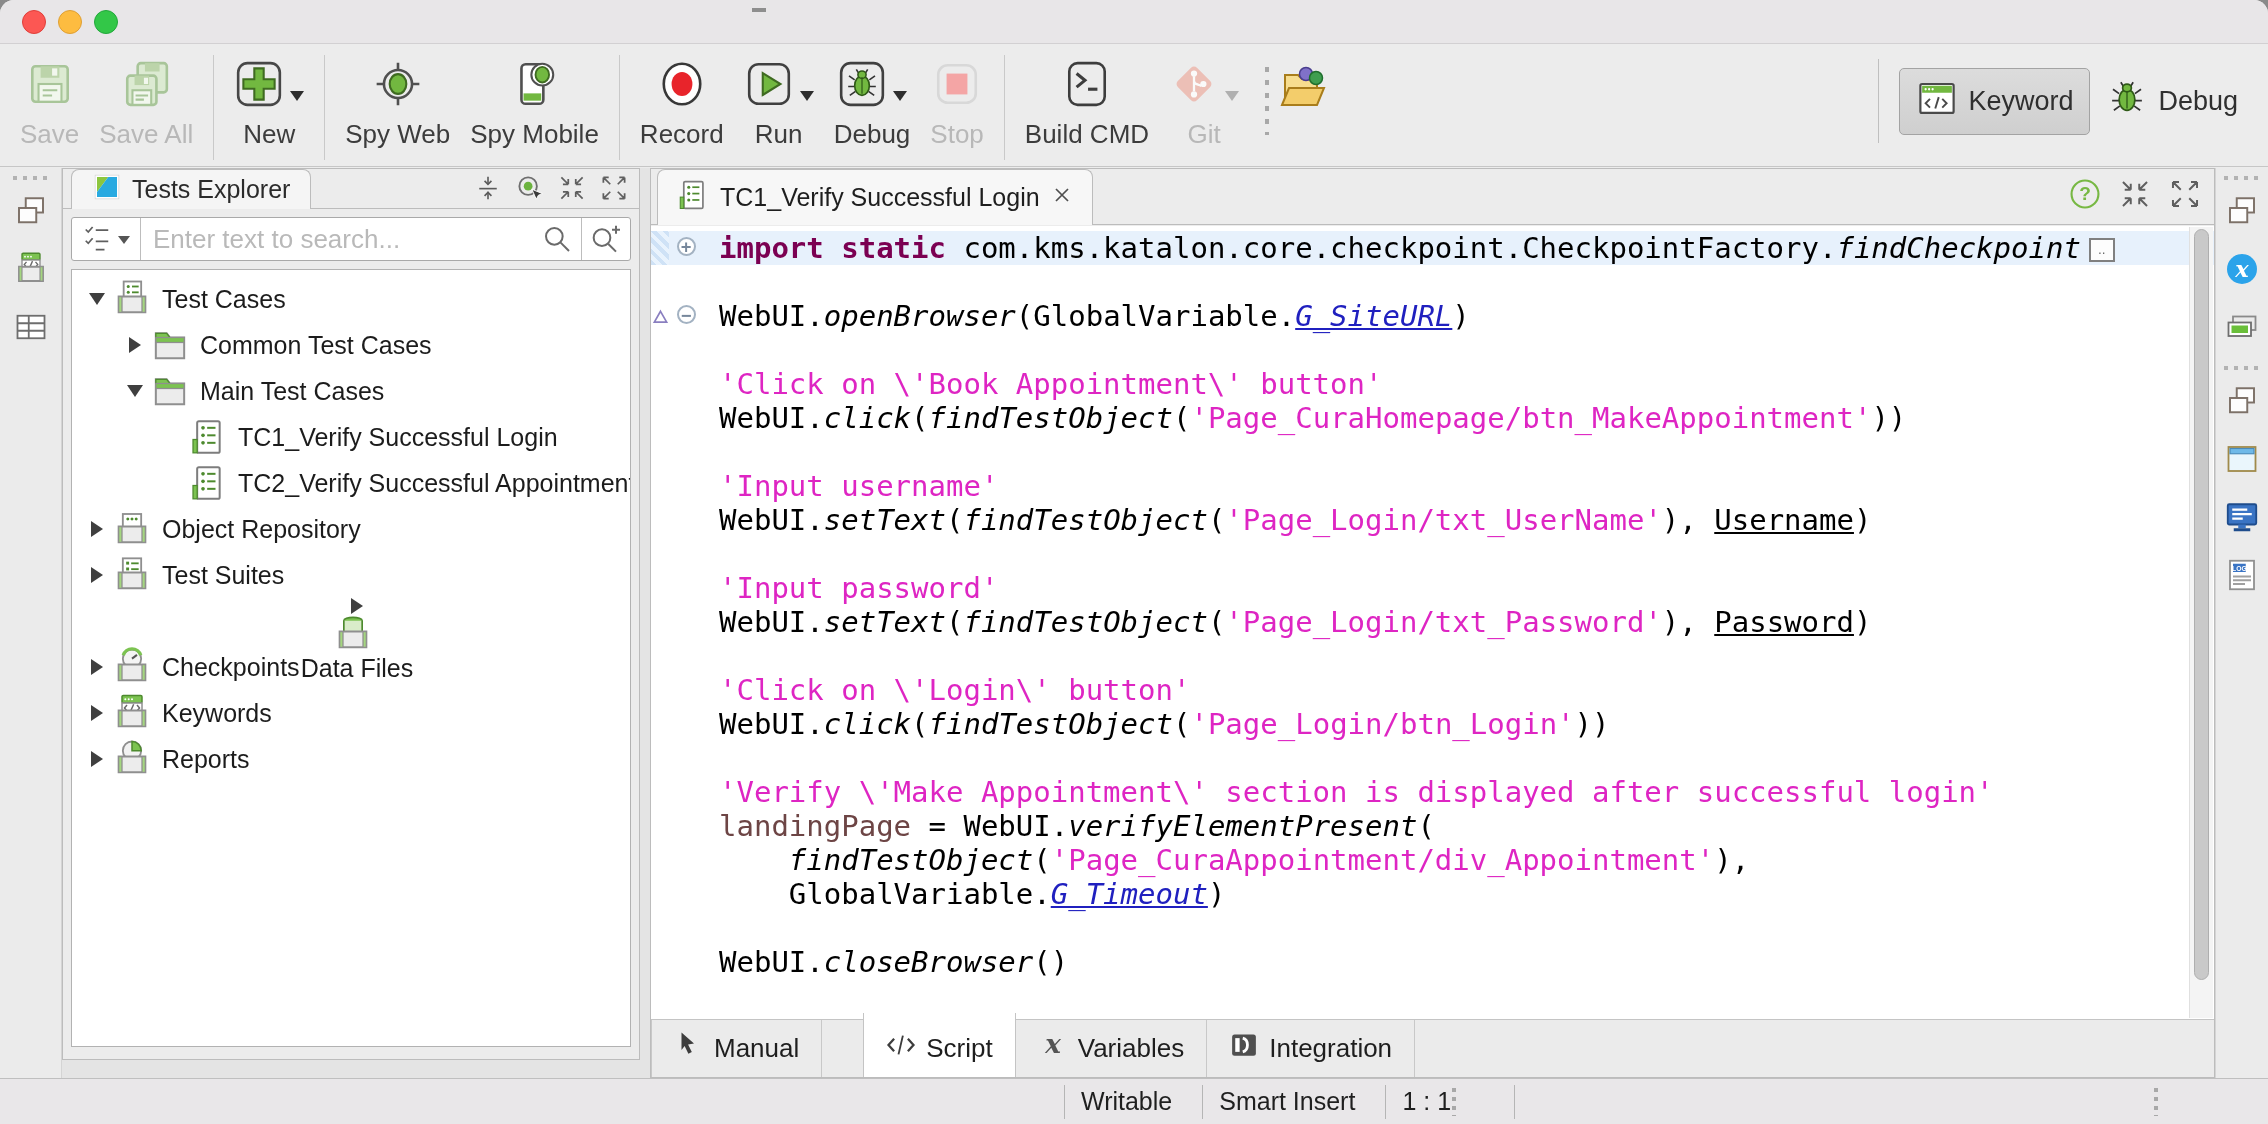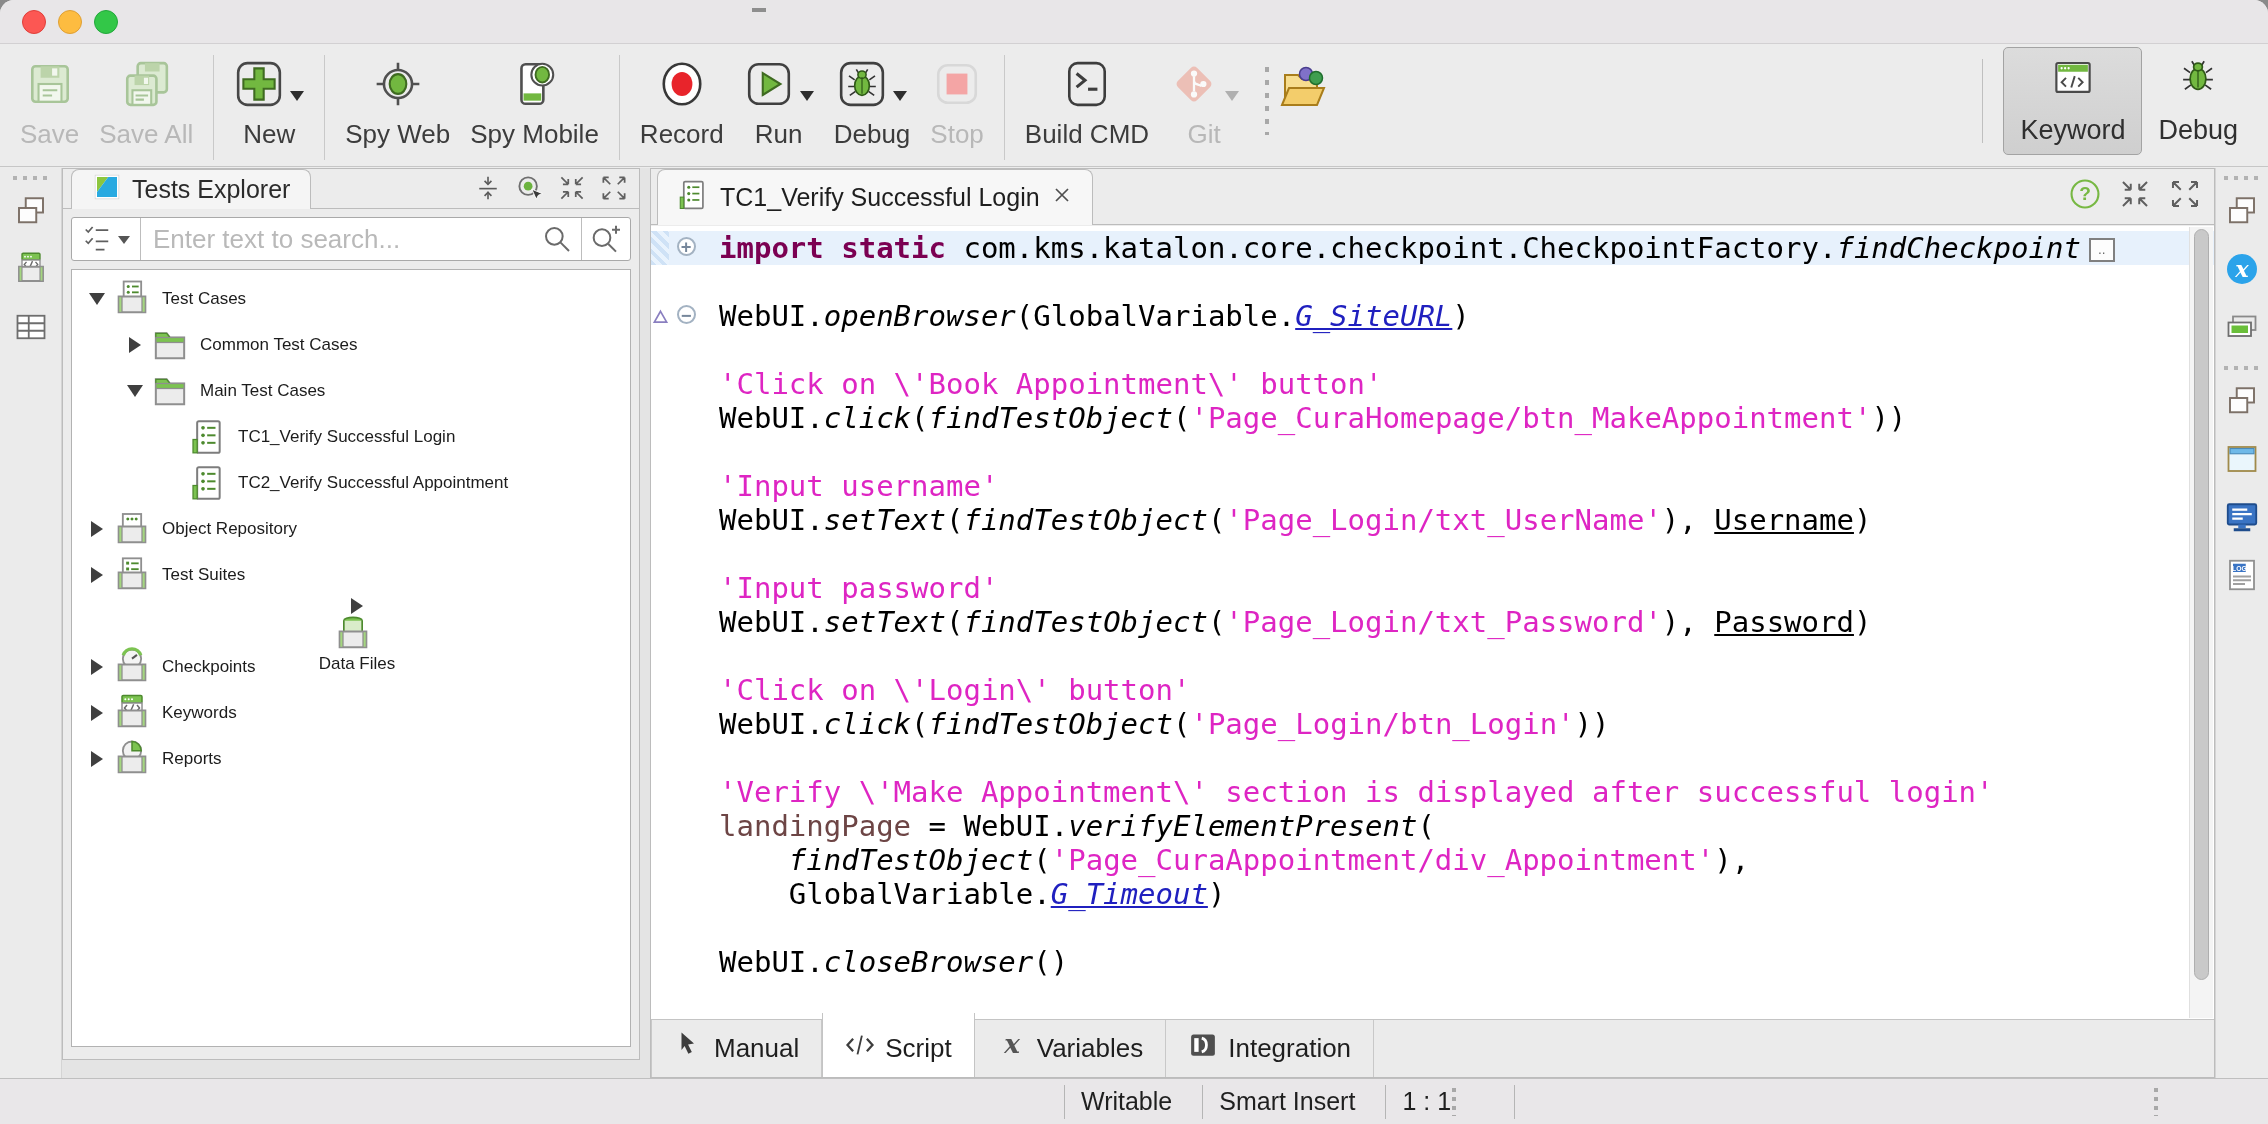--- a/index.html
+++ b/index.html
@@ -26,21 +26,21 @@
   .tbtn.disabled .tlabel { color:#b8b8b8; }
   .dd { width:0; height:0; border:7px solid transparent; border-top:10px solid #2e2e2e; margin:26px 0 0 6px; }
   .tbtn.disabled .dd { border-top-color:#b0b0b0; }
   .tsep { width:1px; align-self:stretch; background:#c9c9c9; margin:2px 10px 6px 10px; }
   .vdots { width:4px; height:68px; margin:14px 10px 0 16px;
            background:repeating-linear-gradient(#a8a8a8 0 5px, transparent 5px 13px); }
   .tool-extra { display:flex; align-items:flex-start; }
   .tool-extra .icn svg { width:48px; height:48px; margin-top:12px; }
   .tb-right { margin-left:auto; display:flex; align-items:center; height:96px; }
   .persp-sep { width:1px; height:84px; background:#bfbfbf; margin-right:20px; }
-  .persp { display:flex; align-items:center; gap:10px; padding:8px 16px; font-size:27px; color:#2f2f2f;flex-direction:column; }
+  .persp { display:flex; align-items:center; gap:10px; padding:8px 16px; font-size:27px; color:#2f2f2f; }
   .persp .icn svg { width:42px; height:42px; }
   .persp.selected { background:linear-gradient(#dcdcdc,#cfcfcf); border:1px solid #a3a3a3; border-radius:5px; }
 
   
   .main { position:absolute; top:168px; bottom:46px; left:0; right:0; background:#e4e4e4; }
   .strip { position:absolute; top:0; bottom:0; background:#ebebeb; display:flex; flex-direction:column; align-items:center; }
   .strip.left { left:0; width:62px; border-right:1px solid #d4d4d4; }
   .strip.right { right:0; width:53px; border-left:1px solid #d4d4d4; }
   .strip .icn { margin:9px 0; }
   .strip .icn svg { width:36px; height:36px; }
@@ -63,21 +63,21 @@
   .ex-filter .icn svg { width:30px; height:30px; }
   .ex-filter .dda { width:0;height:0;border:6px solid transparent;border-top:8px solid #555; margin-top:7px; }
   .ex-input { flex:1; border:none; outline:none; font-size:26px; color:#444; padding:0 12px;
               font-family:"Liberation Sans",sans-serif; background:transparent; }
   .ex-input::placeholder { color:#b9b9b9; }
   .ex-sicon { padding:0 8px; display:flex; align-items:center; }
   .ex-sicon svg { width:32px; height:32px; }
   .ex-sicon.brd { border-left:1px solid #bdbdbd; height:100%; }
   .ex-tree { position:absolute; top:100px; left:8px; right:8px; bottom:12px; background:#fff;
              border:1px solid #b2b2b2; overflow:hidden; padding-top:6px; }
-  .trow { height:46px; display:flex; align-items:center; font-size:17px; color:#1c1c1c; white-space:nowrap; }
+  .trow { height:46px; display:flex; align-items:center; font-size:25px; color:#1c1c1c; white-space:nowrap; }
   .twist { width:26px; display:flex; justify-content:center; flex:none; }
   .tw-exp { width:0;height:0;border:8px solid transparent;border-top:12px solid #3f3f3f; margin-top:8px; }
   .tw-col { width:0;height:0;border:8px solid transparent;border-left:12px solid #3f3f3f; margin-left:8px; }
   .trow .icn { margin:0 10px 0 2px; flex:none; }
   .trow .icn svg { width:40px; height:40px; display:block; }
 
   
   .editor { position:absolute; left:650px; right:53px; top:0; bottom:0; background:#ececec; border:1px solid #bcbcbc; }
   .ed-tabrow { height:56px; border-bottom:1px solid #bcbcbc; position:relative; }
   .ed-tab { position:absolute; left:6px; top:0; height:56px; background:#f7f7f7; border:1px solid #bcbcbc;
@@ -111,21 +111,21 @@
                border-left:1px solid #e0e0e0; }
   .ed-thumb { position:absolute; top:2px; left:4px; width:15px; height:95%; background:#c9c9c9;
               border:1px solid #aeaeae; border-radius:8px; }
   .ed-btabs { position:absolute; bottom:0; left:0; right:0; height:58px; background:#ebebeb;
               border-top:1px solid #c4c4c4; display:flex; align-items:stretch; }
   .btab { display:flex; align-items:center; gap:10px; padding:0 22px; font-size:26px; color:#1e1e1e;
           border-right:1px solid #c8c8c8; position:relative; }
   .btab:first-child { border-left:1px solid #c8c8c8; }
   .btab .icn svg { width:30px; height:30px; }
   .btab.active { background:#fff; border-left:1px solid #c4c4c4; margin-top:-7px; padding-top:7px; z-index:2;
-                 border-right:1px solid #c4c4c4; }
+                 border-right:1px solid #c4c4c4;margin-left:41px; }
 
   
   .statusbar { position:absolute; bottom:0; left:0; right:0; height:46px; background:#e9e7e9;
                border-top:1px solid #bfbfbf; }
   .sb-items { position:absolute; left:1064px; top:0; height:100%; display:flex; align-items:center; }
   .sb-cell { border-left:1px solid #b5b5b5; padding:4px 30px 4px 16px; font-size:25px; color:#1f1f1f;
              height:34px; display:flex; align-items:center; min-width:130px; }
   .sb-cell:last-child { border-right:1px solid #b5b5b5; }
   .sb-grip { position:absolute; top:9px; width:4px; height:28px;
              background:repeating-linear-gradient(#a8a8a8 0 4px, transparent 4px 9px); }

